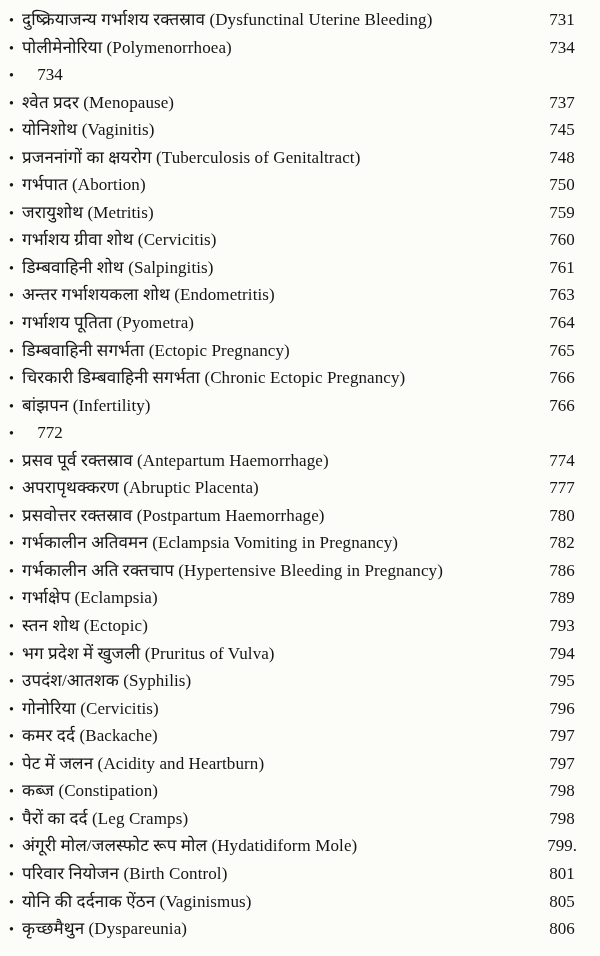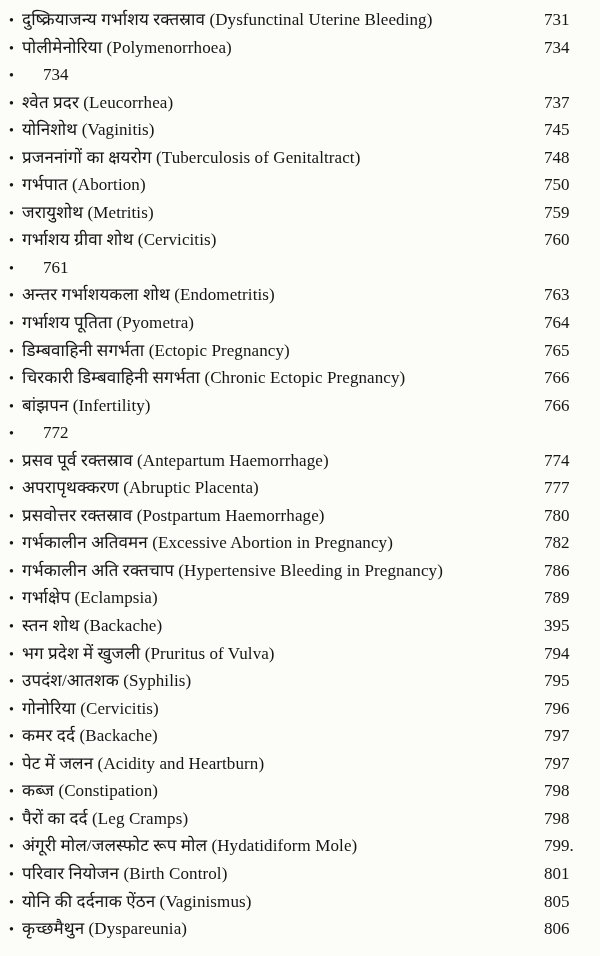--- a/index.html
+++ b/index.html
@@ -31,23 +31,23 @@
     width: 13px;
     font-size: 14px;
   }
   .label {
     flex: 1 1 auto;
     overflow: hidden;
     letter-spacing: 0.1px;
   }
   .pagenum {
     flex: none;
-    margin-left: 21px;
+    margin-left: 10px;
     min-width: 36px;
-    text-align: left;
+    text-align: center;
   }
 </style>
 </head>
 <body>
 
 <div class="toc" id="toc">
     <div class="row">
       <span class="bullet">•</span>
       <span class="label">दुष्क्रियाजन्य गर्भाशय रक्तस्राव (Dysfunctinal Uterine Bleeding)</span>
       <span class="pagenum">731</span>
@@ -56,21 +56,21 @@
       <span class="bullet">•</span>
       <span class="label">पोलीमेनोरिया (Polymenorrhoea)</span>
       <span class="pagenum">734</span>
     </div>
     <div class="row">
       <span class="bullet">•</span>
       <span class="pagenum">734</span>
     </div>
     <div class="row">
       <span class="bullet">•</span>
-      <span class="label">श्वेत प्रदर (Leucorrhea)</span>
+      <span class="label">श्वेत प्रदर (Menopause)</span>
       <span class="pagenum">737</span>
     </div>
     <div class="row">
       <span class="bullet">•</span>
       <span class="label">योनिशोथ (Vaginitis)</span>
       <span class="pagenum">745</span>
     </div>
     <div class="row">
       <span class="bullet">•</span>
       <span class="label">प्रजननांगों का क्षयरोग (Tuberculosis of Genitaltract)</span>
@@ -86,20 +86,21 @@
       <span class="label">जरायुशोथ (Metritis)</span>
       <span class="pagenum">759</span>
     </div>
     <div class="row">
       <span class="bullet">•</span>
       <span class="label">गर्भाशय ग्रीवा शोथ (Cervicitis)</span>
       <span class="pagenum">760</span>
     </div>
     <div class="row">
       <span class="bullet">•</span>
+      <span class="label">डिम्बवाहिनी शोथ (Salpingitis)</span>
       <span class="pagenum">761</span>
     </div>
     <div class="row">
       <span class="bullet">•</span>
       <span class="label">अन्तर गर्भाशयकला शोथ (Endometritis)</span>
       <span class="pagenum">763</span>
     </div>
     <div class="row">
       <span class="bullet">•</span>
       <span class="label">गर्भाशय पूतिता (Pyometra)</span>
@@ -134,37 +135,37 @@
       <span class="label">अपरापृथक्करण (Abruptic Placenta)</span>
       <span class="pagenum">777</span>
     </div>
     <div class="row">
       <span class="bullet">•</span>
       <span class="label">प्रसवोत्तर रक्तस्राव (Postpartum Haemorrhage)</span>
       <span class="pagenum">780</span>
     </div>
     <div class="row">
       <span class="bullet">•</span>
-      <span class="label">गर्भकालीन अतिवमन (Excessive Abortion in Pregnancy)</span>
+      <span class="label">गर्भकालीन अतिवमन (Eclampsia Vomiting in Pregnancy)</span>
       <span class="pagenum">782</span>
     </div>
     <div class="row">
       <span class="bullet">•</span>
       <span class="label">गर्भकालीन अति रक्तचाप (Hypertensive Bleeding in Pregnancy)</span>
       <span class="pagenum">786</span>
     </div>
     <div class="row">
       <span class="bullet">•</span>
       <span class="label">गर्भाक्षेप (Eclampsia)</span>
       <span class="pagenum">789</span>
     </div>
     <div class="row">
       <span class="bullet">•</span>
-      <span class="label">स्तन शोथ (Backache)</span>
-      <span class="pagenum">395</span>
+      <span class="label">स्तन शोथ (Ectopic)</span>
+      <span class="pagenum">793</span>
     </div>
     <div class="row">
       <span class="bullet">•</span>
       <span class="label">भग प्रदेश में खुजली (Pruritus of Vulva)</span>
       <span class="pagenum">794</span>
     </div>
     <div class="row">
       <span class="bullet">•</span>
       <span class="label">उपदंश/आतशक (Syphilis)</span>
       <span class="pagenum">795</span>

